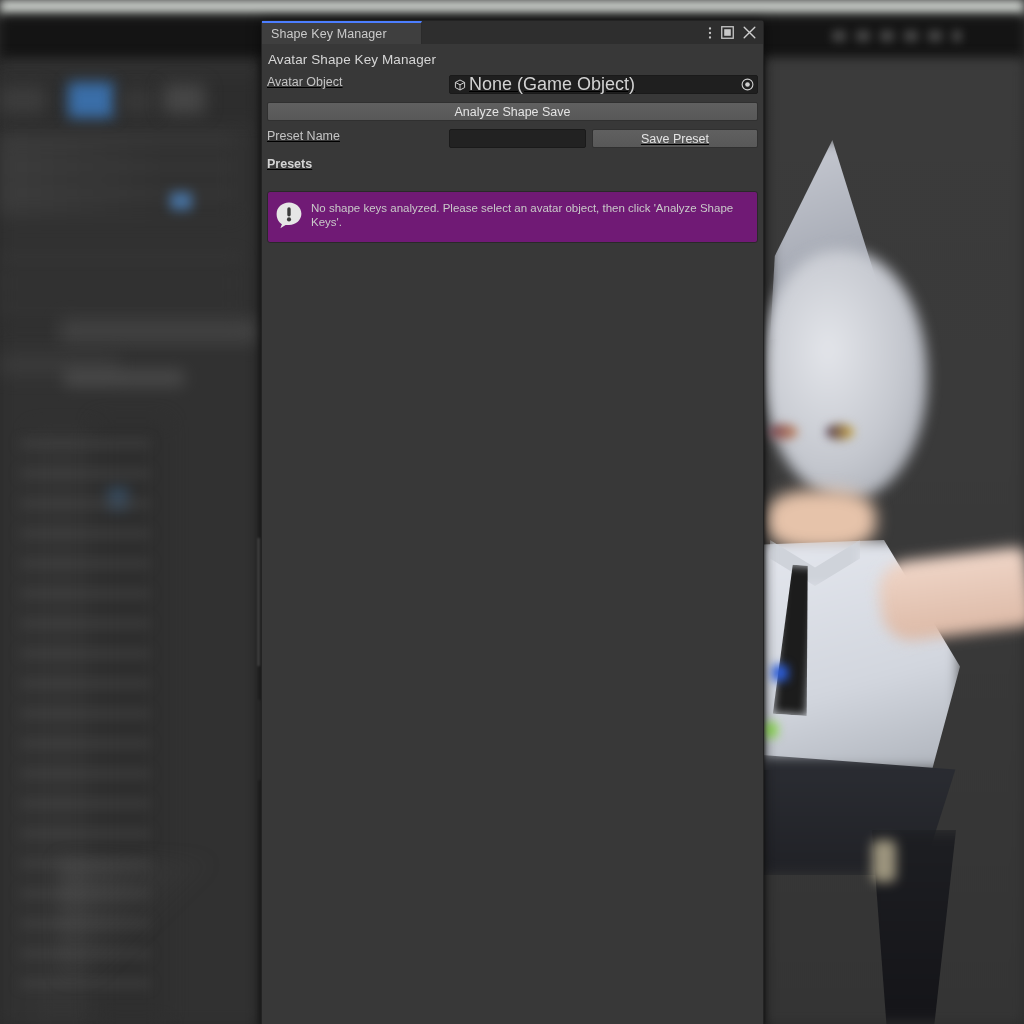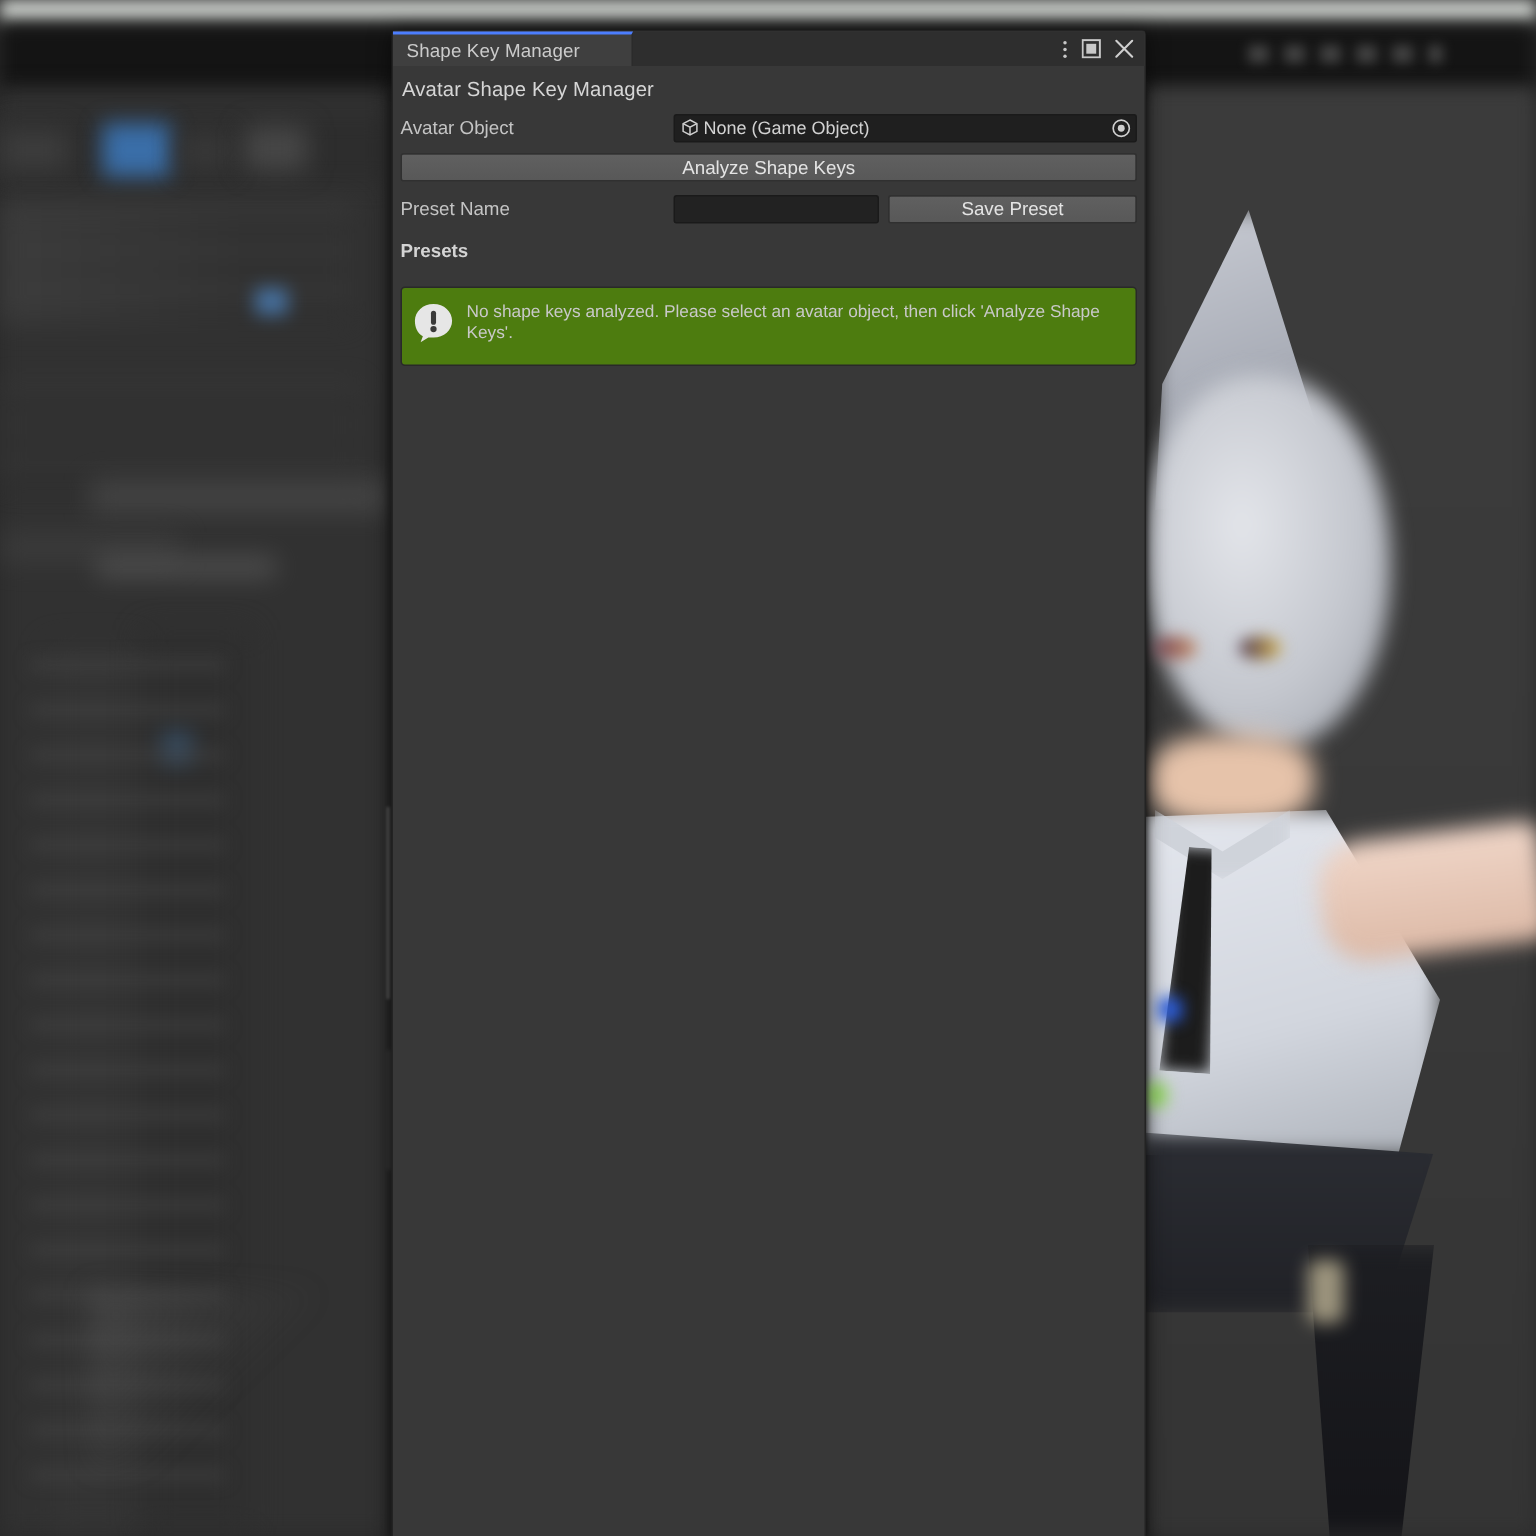--- a/index.html
+++ b/index.html
@@ -287,23 +287,23 @@
     font-size: 13.5px;
     font-weight: normal;
     padding: 8px 0 0 6px;
     letter-spacing: .1px;
   }
 
   .body { padding: 0 5px; }
 
   .row {
     display: flex;
-    align-items: center;
     height: 20px;
     margin-top: 8px;
+    text-decoration: underline;
   }
   .lbl {
     width: 182px;
     font-size: 12.5px;
     color: #c4c4c4;
     flex: none;
   }
   .lbl.bold { font-weight: bold; color: #d4d4d4; }
 
   
@@ -315,21 +315,21 @@
     border-radius: 2px;
     display: flex;
     align-items: center;
     box-sizing: border-box;
     padding: 0 2px 0 4px;
     cursor: pointer;
   }
   .objfield .cube { margin-right: 3px; display:flex; align-items:center; }
   .objfield .objtext {
     flex: 1;
-    font-size: 12px;
+    font-size: 18px;
     color: #d2d2d2;
     white-space: nowrap;
   }
   .objpick {
     width: 16px; height: 16px;
     display: flex; align-items: center; justify-content: center;
     cursor: pointer;
   }
 
   .btn {
@@ -380,21 +380,21 @@
   }
   .caret {
     width: 0; height: 0;
     border-left: 5px solid transparent;
     border-right: 5px solid transparent;
     border-top: 6px solid #d8d8d8;
   }
 
   .helpbox {
     margin: 14px 0 0 0;
-    background: #4d7c0f;
+    background: #701a75;
     border: 1px solid #292929;
     border-radius: 3px;
     display: flex;
     align-items: flex-start;
     padding: 8px 8px 9px 7px;
     box-sizing: border-box;
     gap: 8px;
   }
   .helpbox .help-text {
     font-size: 11.5px;
@@ -496,21 +496,21 @@
           <span class="objtext">None (Game Object)</span>
           <span class="objpick">
             <svg width="13" height="13" viewBox="0 0 13 13">
               <circle cx="6.5" cy="6.5" r="5.4" fill="none" stroke="#cfcfcf" stroke-width="1.1"></circle>
               <circle cx="6.5" cy="6.5" r="2.3" fill="#cfcfcf"></circle>
             </svg>
           </span>
         </div>
       </div>
 
-      <div class="btn btn-wide">Analyze Shape Keys</div>
+      <div class="btn btn-wide">Analyze Shape Save</div>
 
       <div class="row">
         <span class="lbl">Preset Name</span>
         <input class="textfield" type="text" placeholder="" style="">
         <div class="btn save-btn">Save Preset</div>
       </div>
 
       <div class="row">
         <span class="lbl bold">Presets</span>
       </div>

